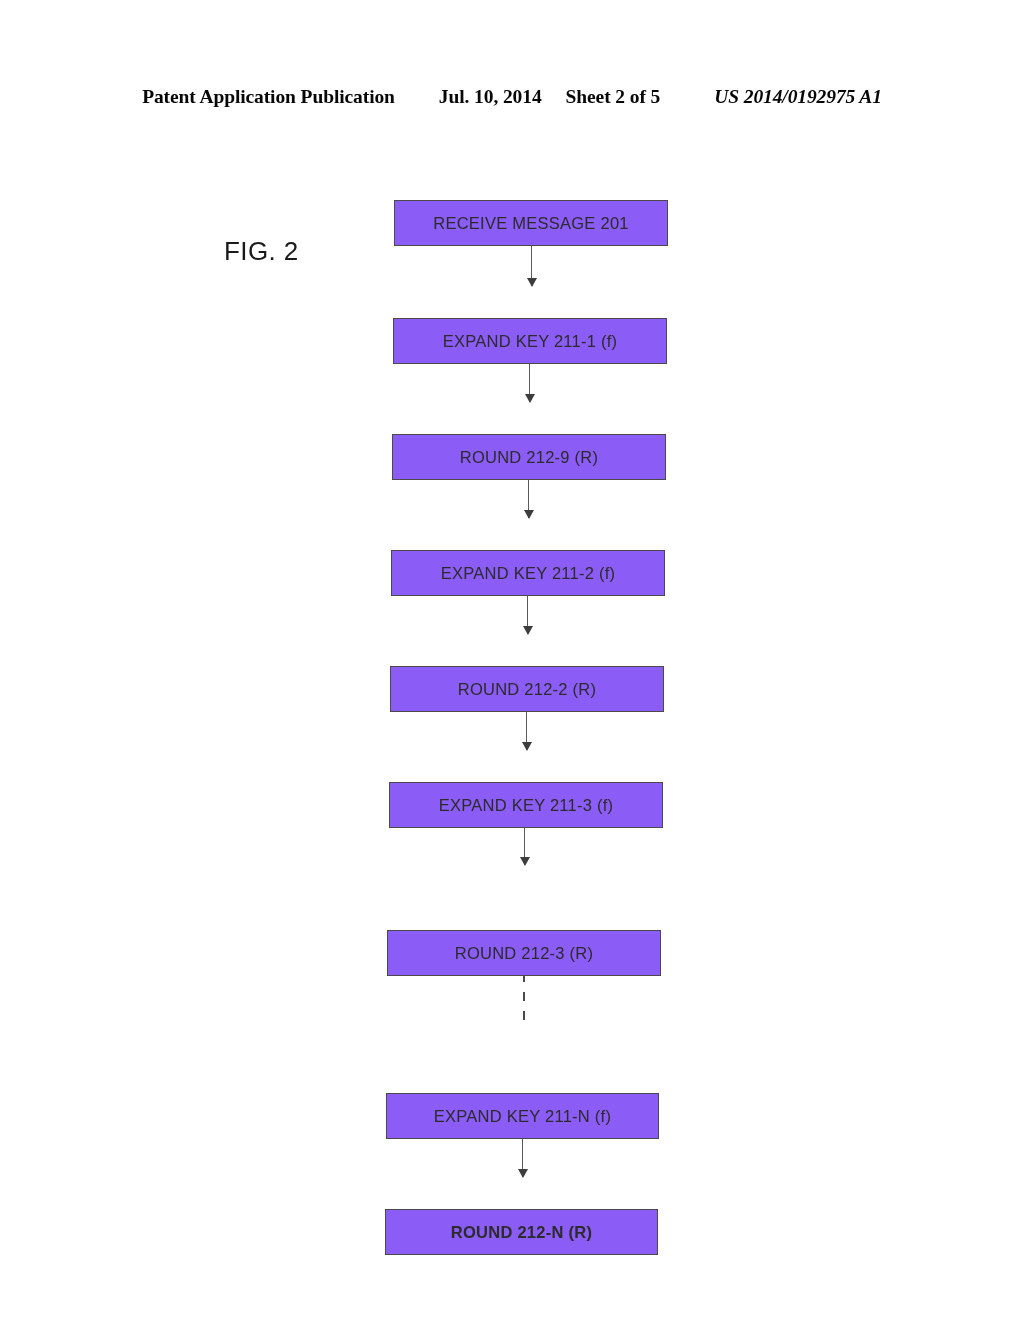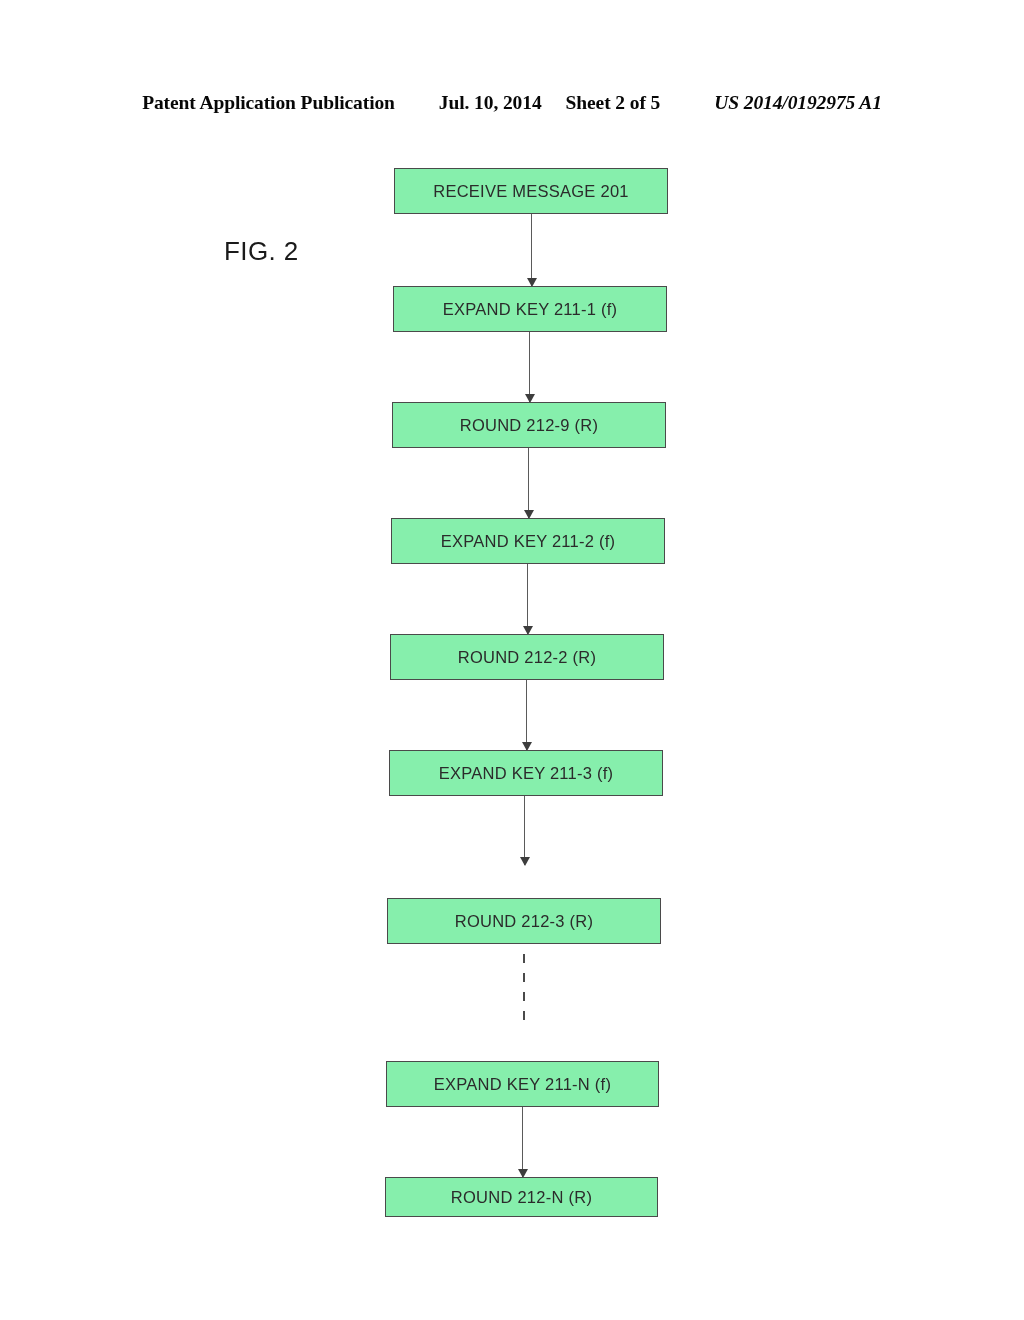--- a/index.html
+++ b/index.html
@@ -18,21 +18,21 @@
 
   
   #page-header {
     position: absolute;
     top: 86px;
     left: 0;
     width: 1024px;
     height: 28px;
     display: flex;
     flex-direction: row;
-    align-items: flex-end;
+    align-items: flex-start;
     justify-content: center;
     font-family: "Liberation Serif", serif;
     font-weight: bold;
     font-size: 19.5px;
     letter-spacing: -0.1px;
     white-space: pre;
     color: #070707;
   }
   #page-header .hdr-pub   { margin-right: 44px; }
   #page-header .hdr-date  { margin-right: 24px; }
@@ -56,24 +56,25 @@
     left: 0;
     top: 0;
     width: 1024px;
     height: 1320px;
   }
 
   .node {
     position: absolute;
     box-sizing: border-box;
     border: 1.3px solid #4a4a4a;
-    background: #86efac;
+    background: #8b5cf6;
     display: flex;
     align-items: center;
     justify-content: center;
+    margin-top: 32px;
   }
   .node .node-label {
     font-family: "Liberation Sans", sans-serif;
     font-size: 16.5px;
     letter-spacing: 0.25px;
     color: #2b2b2b;
     white-space: nowrap;
     line-height: 1;
   }
 
@@ -173,16 +174,16 @@
     </div>
     <div class="node" style="left: 389px; top: 750px; width: 274px; height: 46px;">
       <span class="node-label">EXPAND KEY 211-3 (f)</span>
     </div>
     <div class="node" style="left: 387px; top: 898px; width: 274px; height: 46px; justify-content: center;">
       <span class="node-label">ROUND 212-3 (R)</span>
     </div>
     <div class="node" style="left: 386px; top: 1061px; width: 273px; height: 46px;">
       <span class="node-label">EXPAND KEY 211-N (f)</span>
     </div>
-    <div class="node" style="left: 385px; top: 1177px; width: 273px; height: 40px;">
+    <div class="node" style="left: 385px; top: 1177px; width: 273px; height: 46px; font-weight: bold;">
       <span class="node-label">ROUND 212-N (R)</span>
     </div>
   </div>
 
 </body></html>

